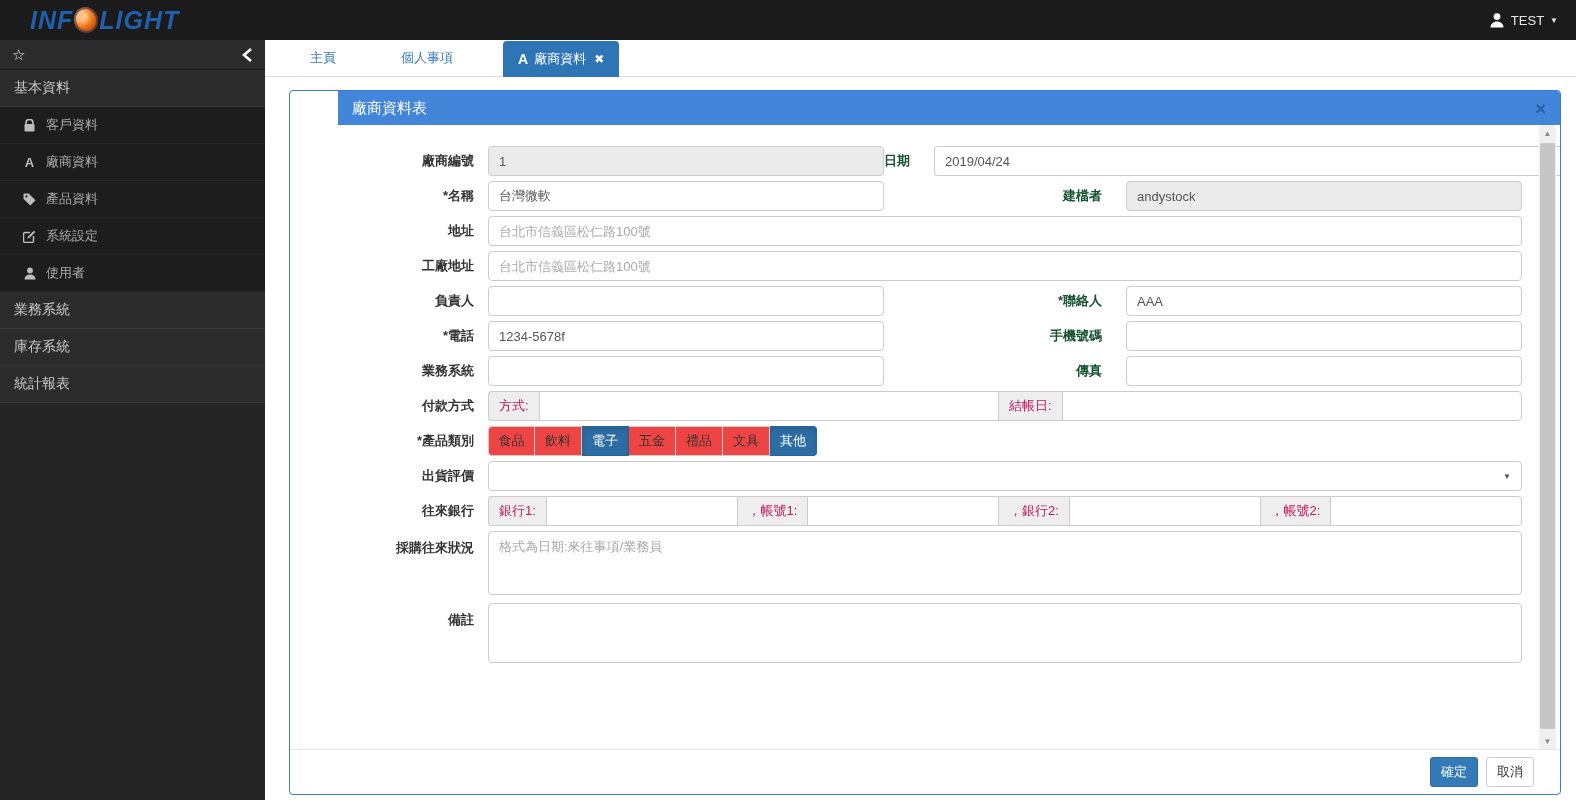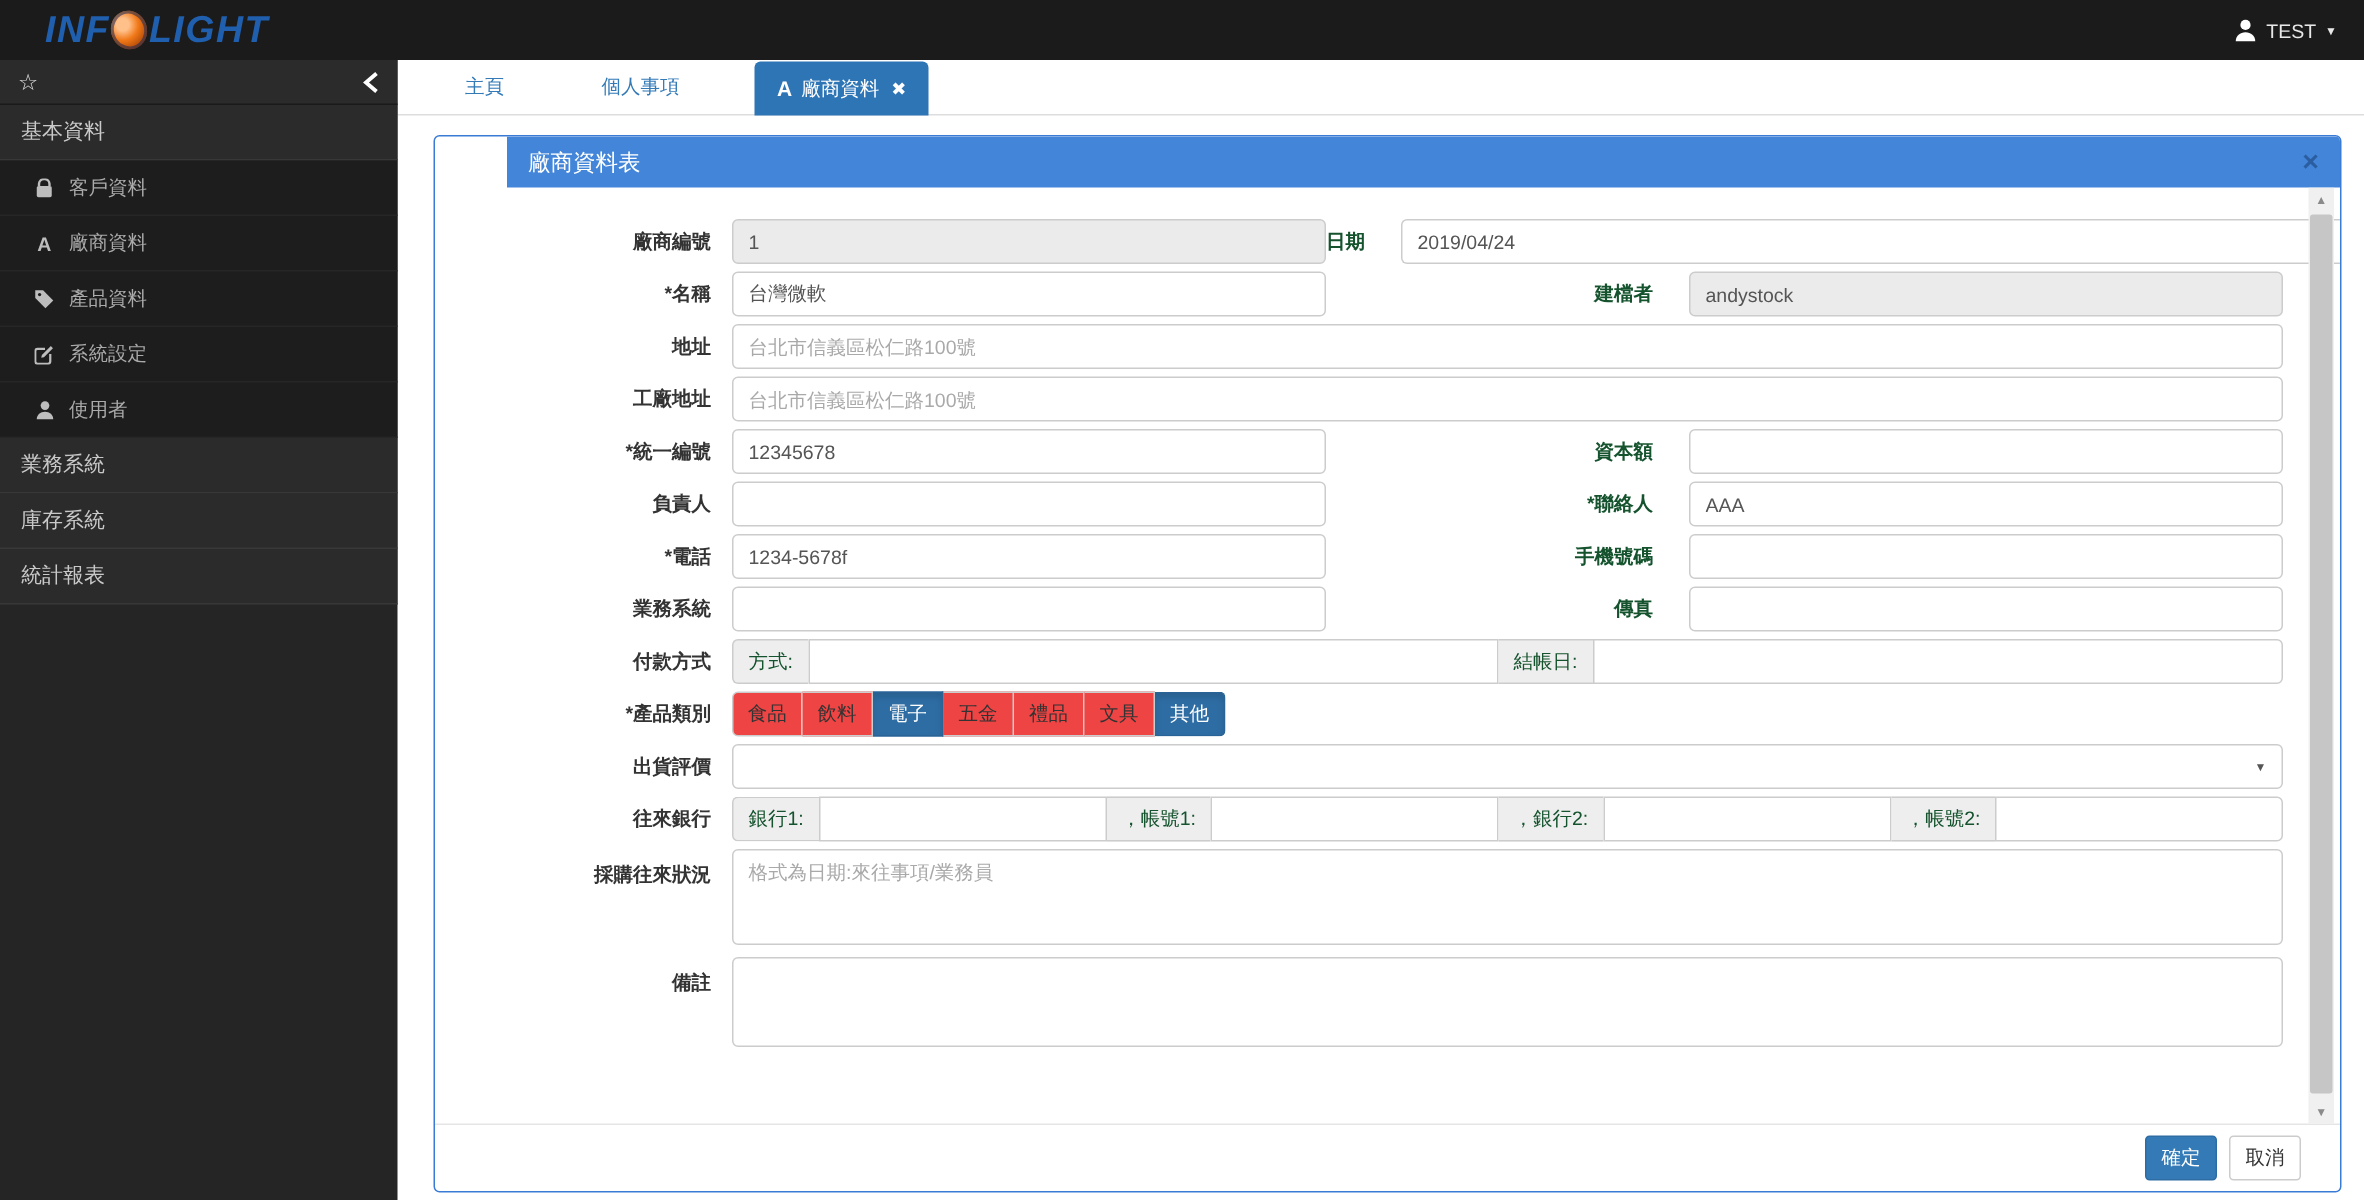--- a/index.html
+++ b/index.html
@@ -66,21 +66,21 @@
   .rlbl { flex:none; margin-left:auto; padding-right:24px; font-weight:bold; color:#14532d; }
   .half { flex:none; width:396px; }
   .full { flex:1; }
   input.fc, .fc-like { width:100%; height:30px; border:1px solid #ccc; border-radius:4px;
     padding:0 10px; font-size:13px; color:#555; font-family:inherit; background:#fff; outline:none; }
   input.fc::placeholder, textarea.fc::placeholder { color:#a9a9a9; }
   input.fc:disabled { background:#ebebeb; color:#555; }
   textarea.fc { width:100%; border:1px solid #ccc; border-radius:4px; padding:6px 10px;
     font-size:13px; color:#555; font-family:inherit; resize:none; outline:none; }
   .igroup { display:flex; width:100%; }
-  .igroup .addon { flex:none; background:#eee; border:1px solid #ccc; color:#14532d;
+  .igroup .addon { flex:none; background:#eee; border:1px solid #ccc; color:#be185d;
     font-size:13px; padding:0 10px; height:30px; display:flex; align-items:center; }
   .igroup .addon:first-child { border-radius:4px 0 0 4px; border-right:0; }
   .igroup .addon.mid { border-left:0; border-right:0; }
   .igroup input { flex:1; height:30px; border:1px solid #ccc; padding:0 10px;
     font-size:13px; color:#555; outline:none; min-width:0; }
   .igroup > *:last-child { border-radius:0 4px 4px 0; }
   .dategrp { display:flex; width:100%; }
   .dategrp input { flex:1; height:30px; border:1px solid #ccc; border-right:0;
     border-radius:4px 0 0 4px; padding:0 10px; font-size:13px; color:#555; outline:none; min-width:0; }
   .btngroup { display:flex; }
@@ -235,30 +235,20 @@
         </span>
       </div>
 
       <div class="frow">
         <span class="lbl">工廠地址</span>
         <span class="full">
           <input class="fc" placeholder="台北市信義區松仁路100號" style="">
         </span>
       </div>
 
-      <div class="frow">
-        <span class="lbl">*統一編號</span>
-        <span class="half">
-          <input class="fc" value="12345678" style="">
-        </span>
-        <span class="rlbl">資本額</span>
-        <span class="half">
-          <input class="fc" value="" style="">
-        </span>
-      </div>
 
       <div class="frow">
         <span class="lbl">負責人</span>
         <span class="half">
           <input class="fc" value="" style="">
         </span>
         <span class="rlbl">*聯絡人</span>
         <span class="half">
           <input class="fc" value="AAA" style="">
         </span>

